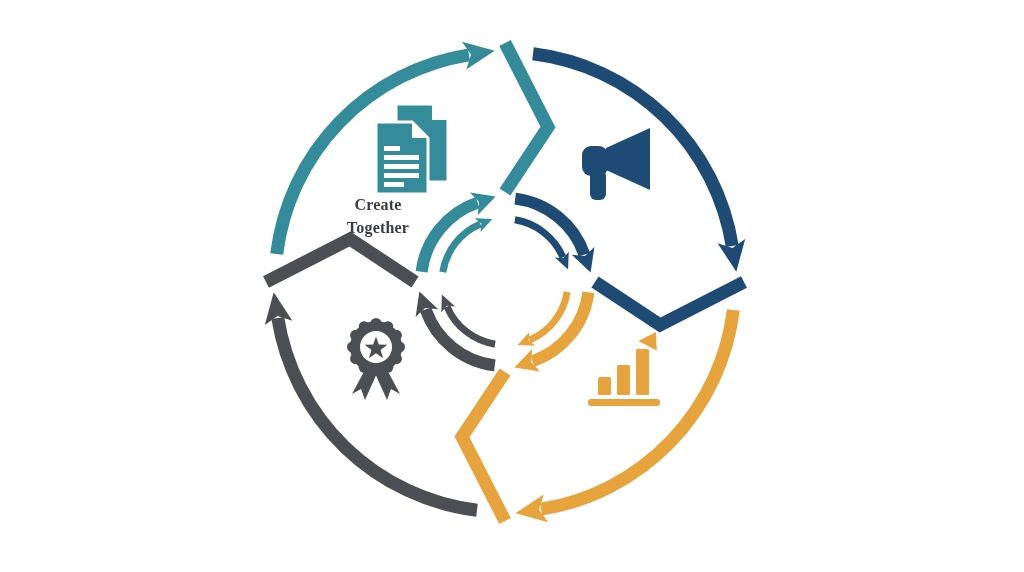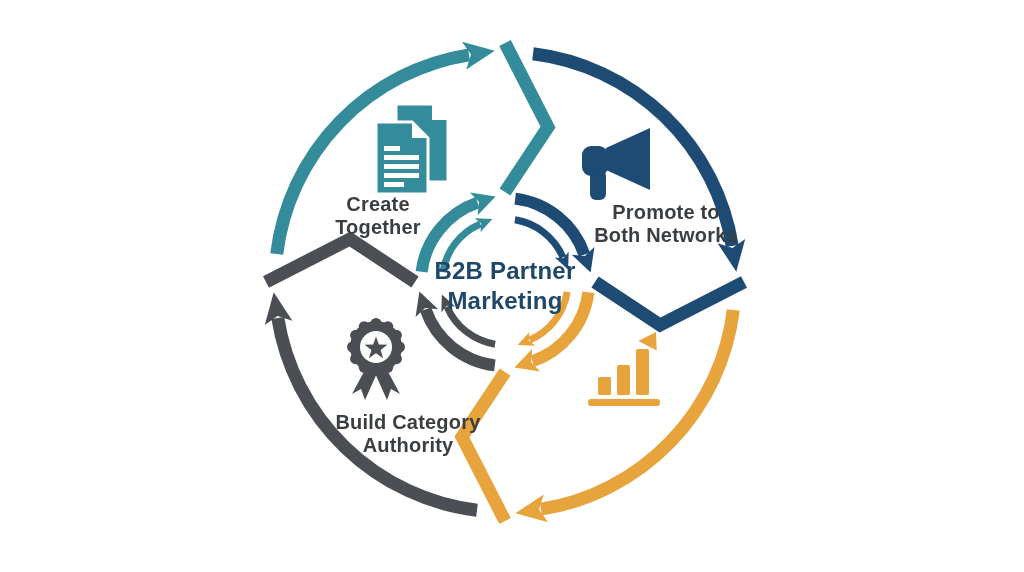--- a/index.html
+++ b/index.html
@@ -3,22 +3,22 @@
 <meta charset="utf-8">
 <style>
   html,body { margin:0; padding:0; background:#fff; }
   .canvas {
     position:relative; width:1024px; height:572px; background:#fff;
     overflow:hidden; font-family:"Liberation Sans", sans-serif;
   }
   .canvas svg { position:absolute; left:0; top:0; }
   .step-label {
     position:absolute; width:200px; text-align:center;
-    font-size:20px; line-height:23px; font-weight:600;
-    color:#3A3E41; white-space:pre-line; letter-spacing:0.2px;
+    font-size:16px; line-height:23px; font-weight:600;
+    color:#3A3E41; white-space:pre-line; letter-spacing:0.2px;font-family:Liberation Serif, serif;
   }
   .center-label {
     position:absolute; width:200px; text-align:center;
     font-size:24px; line-height:30px; font-weight:700;
     color:#1F4769; white-space:pre-line; letter-spacing:0.2px;
   }
   .lbl-create  { left:278px; top:193px; }
   .lbl-promote { left:566px; top:201px; }
   .lbl-build   { left:308px; top:411px; }
   .lbl-grow    { left:500px; top:423px; }
@@ -125,25 +125,19 @@
             <circle cx="352.5" cy="347" r="5.5"></circle>
           <circle cx="355.6" cy="335.3" r="5.5"></circle>
             <circle cx="364.2" cy="326.7" r="5.5"></circle>
         </g>
         <circle cx="376" cy="347" r="16" fill="#FFFFFF"></circle>
         <polygon points="376,336.5 378.8,344.6 387.4,344.8 380.6,350 383.1,358.2 376,353.3 368.9,358.2 371.4,350 364.6,344.8 373.2,344.6"></polygon>
       </g>
     </g>
   </svg>
 
-  <div class="center-label lbl-center">B2B Partner
-Marketing</div>
 
   <div class="step-label lbl-create">Create
 Together</div>
 
-  <div class="step-label lbl-promote">Promote to
-Both Networks</div>
 
 
-  <div class="step-label lbl-build">Build Category
-Authority</div>
 </div>
 
 </body></html>

